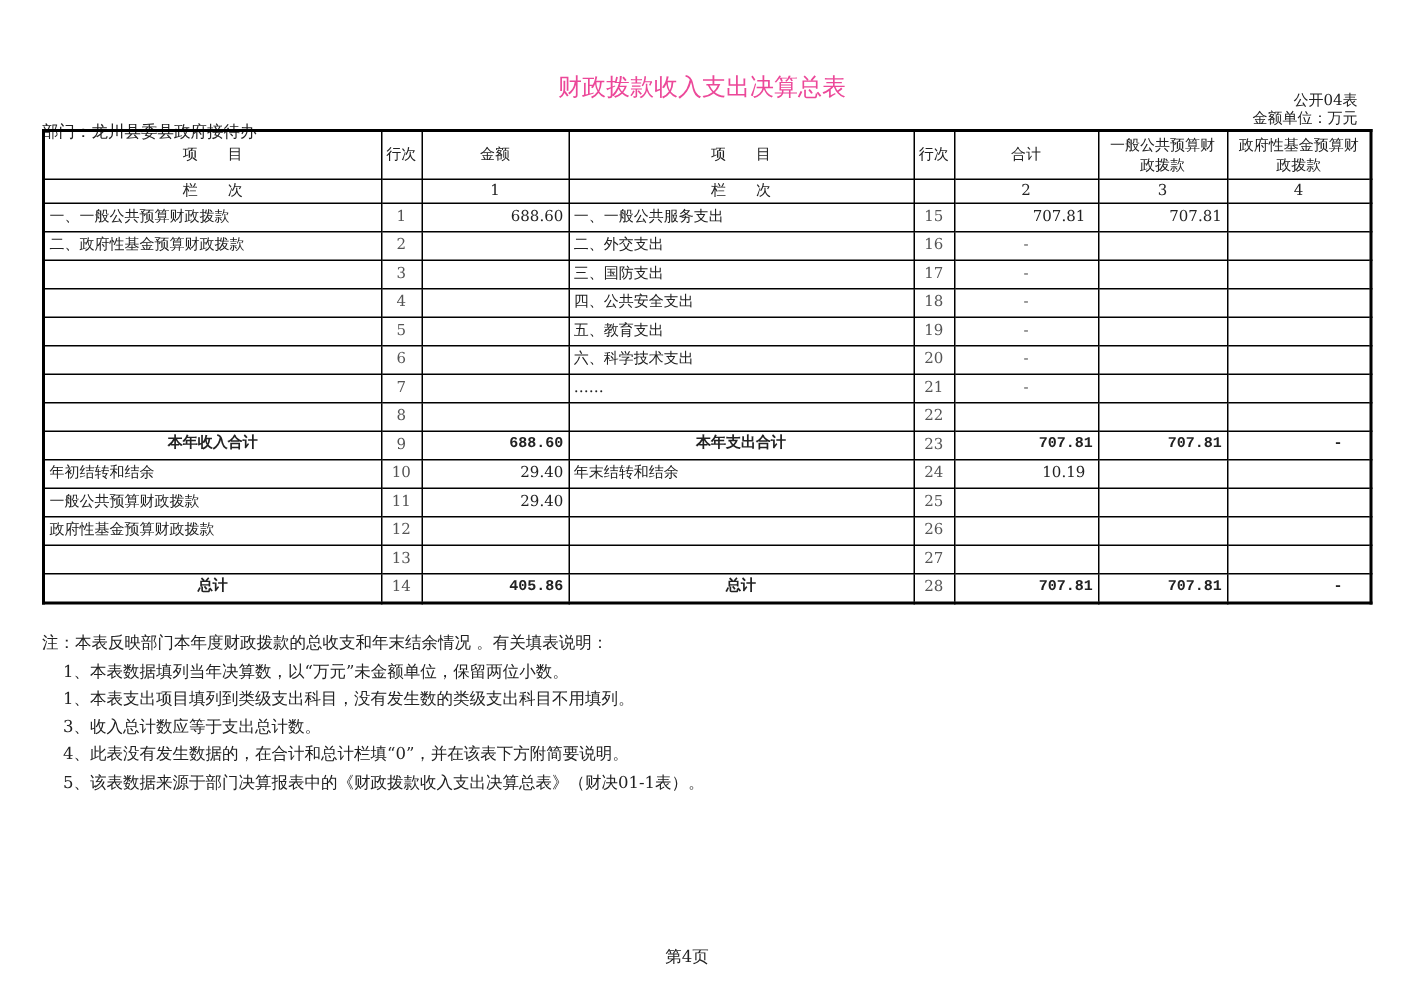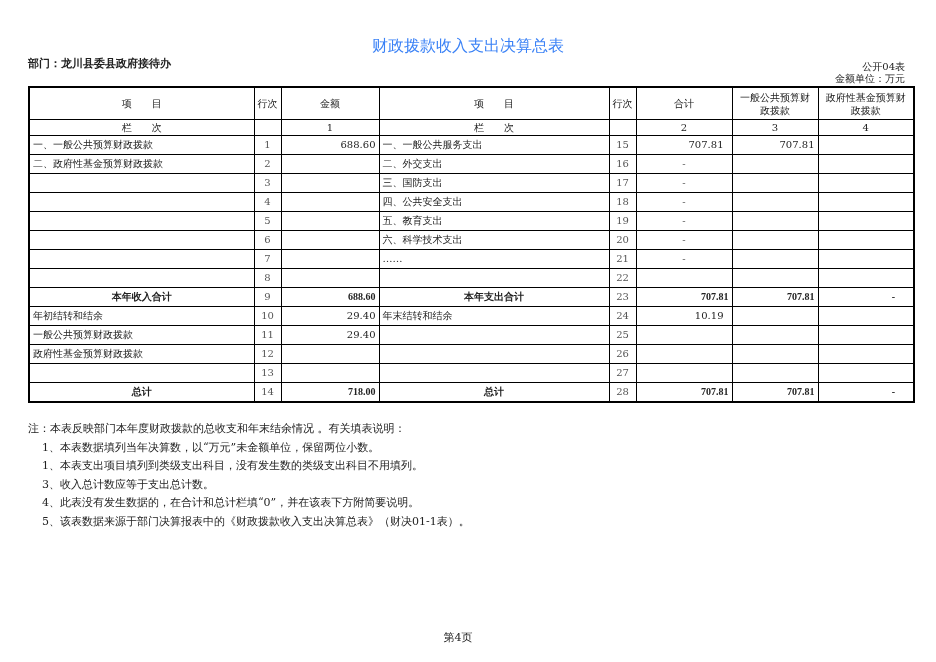--- a/index.html
+++ b/index.html
@@ -1,31 +1,31 @@
 <!DOCTYPE html>
 <html><head>
 <meta charset="utf-8">
 <style>
   html, body { margin: 0; padding: 0; background: #ffffff; }
   body { width: 936px; height: 662px; position: relative; overflow: hidden;
          font-family: "DejaVu Serif", "Liberation Serif", serif; color: #222; }
-  .title { position: absolute; left: 0; width: 936px; top: 36px; text-align: center;
-           font-size: 16px; color: #3b82f6; }
+  .title { position: absolute; left: 0; width: 936px; top: 48px; text-align: center;
+           font-size: 16px; color: #ec4899; }
   .form-code { position: absolute; right: 31px; top: 60px; font-size: 10px; }
   .unit { position: absolute; right: 31px; top: 72px; font-size: 10px; text-align: center; }
-  .dept { position: absolute; left: 28px; top: 56px; font-size: 11px; font-weight: bold; }
+  .dept { position: absolute; left: 28px; top: 80px; font-size: 11px; }
   table.main { position: absolute; left: 28px; top: 86px; border-collapse: collapse;
                border: 2px solid #000; table-layout: fixed; }
   table.main td { border: 1px solid #000; padding: 0 3px; font-size: 10px;
                   height: 18px; line-height: 14px; white-space: nowrap; overflow: hidden; }
   td.c { text-align: center; }
   td.r { text-align: right; padding-right: 6px; }
   td.l { text-align: left; padding-left: 1px; }
   td.ind { padding-left: 12px; }
-  td.b { font-weight: bold; font-family: Liberation Serif, serif; }
+  td.b { font-weight: bold; font-family: Liberation Mono, monospace; }
   td.sm { font-size: 9px; padding: 0 1px; }
   td.mid { color: #555; }
   tr.hdr1 td { height: 18px; }
   tr.hdr2 td { height: 31px; line-height: 13px; }
   tr.hdr3 td { height: 15px; margin-left: 24px; }
   .notes { position: absolute; left: 28px; top: 420px; font-size: 11px; line-height: 18.5px; }
   .notes div.item { padding-left: 14px; }
   .page { position: absolute; left: 0; width: 916px; top: 630px; text-align: center; font-size: 11px; }
 </style>
 </head>
@@ -194,21 +194,21 @@
         <td class="r"></td>
         <td class="l"></td>
         <td class="c mid">27</td>
         <td class="r" style="padding-right: 8px;"></td>
         <td class="r"></td>
         <td class="r"></td>
       </tr>
       <tr>
         <td class="c b">总计</td>
         <td class="c mid">14</td>
-        <td class="r b">718.00</td>
+        <td class="r b">405.86</td>
         <td class="c b">总计</td>
         <td class="c mid">28</td>
         <td class="r b">707.81</td>
         <td class="r b">707.81</td>
         <td class="r b" style="padding-right: 18px;">-</td>
       </tr>
     </tbody>
 </table>
 
 <div class="notes">

